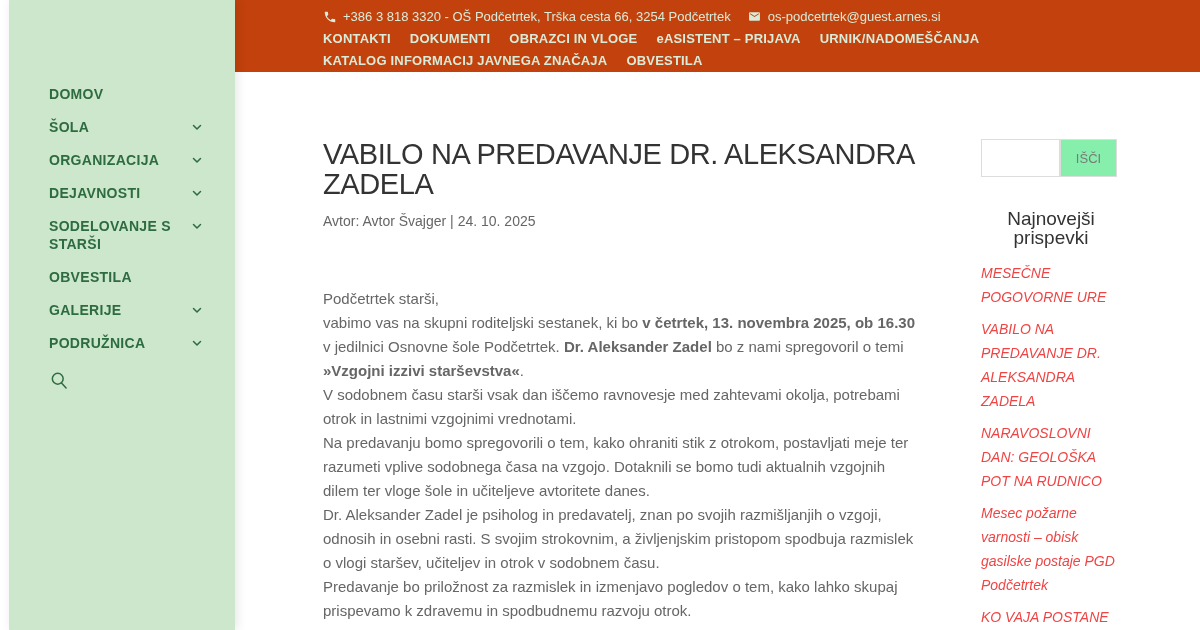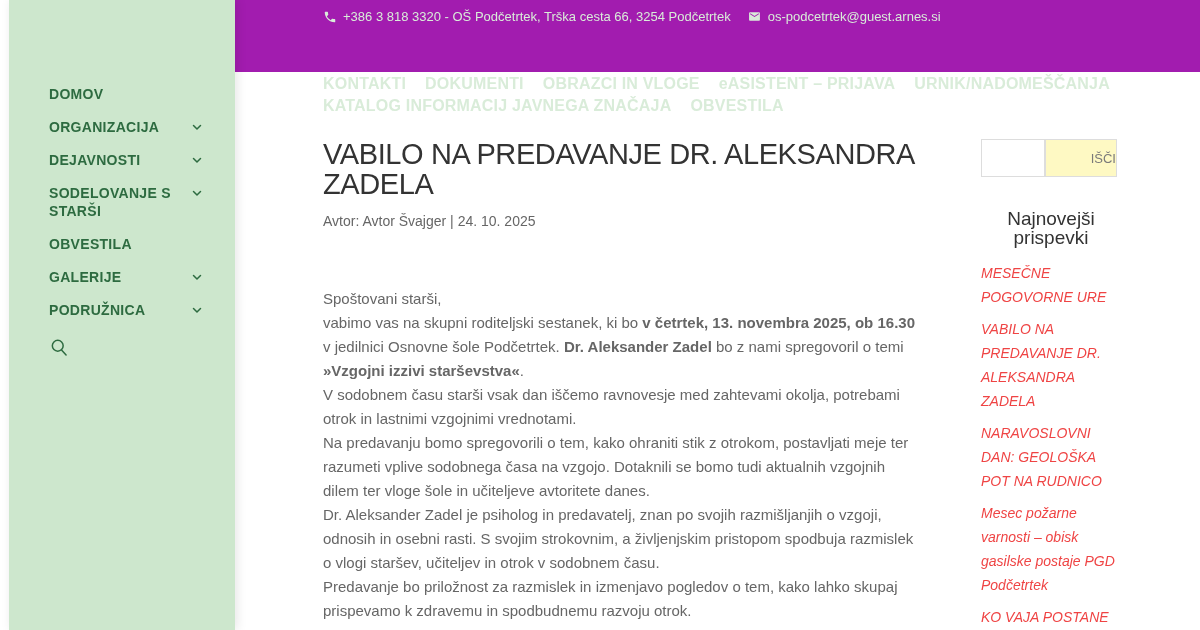--- a/index.html
+++ b/index.html
@@ -1,29 +1,29 @@
 <!DOCTYPE html>
 <html><head>
 <meta charset="utf-8">
 <style>
   * { margin:0; padding:0; box-sizing:border-box; }
   html,body { width:1200px; height:630px; overflow:hidden; background:#fff;
               font-family:"Liberation Sans", sans-serif; }
 
   
   .topbar { position:absolute; left:226px; top:0; width:974px; height:72px;
-            background:#a21caf; z-index:1; }
+            background:#c2410c; z-index:1; }
   .topbar-inner { padding:8px 20px 0 97px; }
   .contact-row { display:flex; align-items:center; font-size:13px; color:#d9ecd9; height:17px; }
   .contact-row .icon { display:inline-flex; margin-right:6px; }
   .mail-icon { margin-left:16px; }
   .contact-row a { color:#d9ecd9; text-decoration:none; }
   .nav-row { display:flex; gap:19px; margin-top:6px; height:16px; }
-  .nav-row a { color:#d9ecd9; font-size:16px; font-weight:700; text-decoration:none;
-               letter-spacing:.2px; white-space:nowrap;margin-top:44px; }
+  .nav-row a { color:#d9ecd9; font-size:13px; font-weight:700; text-decoration:none;
+               letter-spacing:.2px; white-space:nowrap; }
 
   
   .sidebar { position:absolute; left:9px; top:0; width:226px; height:630px;
              background:#cde7cd; z-index:5; box-shadow:2px 0 10px rgba(0,0,0,.10);
              padding:85px 0 0 40px; }
   .side-menu { list-style:none; width:168px; }
   .side-menu li { position:relative; margin-bottom:15px; padding-right:36px;
                   font-size:14px; font-weight:700; line-height:18px; letter-spacing:.3px; }
   .side-menu a { color:#2d6b40; text-decoration:none; }
   .chevron { position:absolute; right:14px; top:3px; line-height:0; }
@@ -41,22 +41,22 @@
   .article-body .seg-b { font-weight:700; }
   .closing { position:absolute; top:491px; left:0; font-size:15px; font-weight:700;
              color:#666; line-height:24px; }
 
   
   .rail { width:140px; }
   .search-form { display:flex; width:136px; height:38px; }
   .search-form input { flex:1; min-width:0; border:1px solid #ddd; background:#fff;
                        padding:0 8px; font-size:14px; color:#666; outline:none;
                        font-family:"Liberation Sans", sans-serif; }
-  .search-form button { width:72px; background:#fef9c3; border:1px solid #ddd; color:#7a7a7a;
-                        font-size:13px; cursor:pointer; font-family:"Liberation Sans", sans-serif;text-align:right; }
+  .search-form button { width:57px; background:#86efac; border:1px solid #ddd; color:#7a7a7a;
+                        font-size:13px; cursor:pointer; font-family:"Liberation Sans", sans-serif; }
   .rail-title { margin-top:32px; font-size:19px; font-weight:500; color:#333; line-height:19px;text-align:center; }
   .recent { margin-top:14px; list-style:none; }
   .recent li { margin-bottom:8px; font-size:14px; line-height:24px; }
   .recent a { color:#ef4444; text-decoration:none;font-style:italic; }
 </style>
 </head>
 <body>
 
 <header class="topbar">
   <div class="topbar-inner">
@@ -84,20 +84,27 @@
     <nav class="nav-row" id="nav2">
         <a href="#">KATALOG INFORMACIJ JAVNEGA ZNAČAJA</a>
         <a href="#">OBVESTILA</a>
       </nav>
   </div>
 </header>
 
 <aside class="sidebar">
   <ul class="side-menu" id="side-menu">
       <li><a href="#">DOMOV</a></li>
+      <li><a href="#">ŠOLA</a>
+  <span class="chevron">
+    <svg width="12" height="12" viewBox="0 0 24 24" fill="none" stroke="#2d6b40" stroke-width="3" stroke-linecap="round" stroke-linejoin="round">
+            <polyline points="5 9 12 16 19 9"></polyline>
+          </svg>
+  </span>
+</li>
       <li><a href="#">ORGANIZACIJA</a>
   <span class="chevron">
     <svg width="12" height="12" viewBox="0 0 24 24" fill="none" stroke="#2d6b40" stroke-width="3" stroke-linecap="round" stroke-linejoin="round">
             <polyline points="5 9 12 16 19 9"></polyline>
           </svg>
   </span>
 </li>
       <li><a href="#">DEJAVNOSTI</a>
   <span class="chevron">
     <svg width="12" height="12" viewBox="0 0 24 24" fill="none" stroke="#2d6b40" stroke-width="3" stroke-linecap="round" stroke-linejoin="round">
@@ -135,21 +142,21 @@
           <line x1="15.3" y1="15.8" x2="20.5" y2="21.5"></line>
         </svg>
     </span>
   </div>
 </aside>
 
 <main class="content">
   <article>
     <h1>VABILO NA PREDAVANJE DR. ALEKSANDRA ZADELA</h1>
     <p class="meta"><span>Avtor: </span><a href="#">Avtor Švajger</a><span> | </span><span>24. 10. 2025</span></p>
-    <div class="article-body" id="article-body"><span>Spoštovani starši,
+    <div class="article-body" id="article-body"><span>Podčetrtek starši,
 vabimo vas na skupni roditeljski sestanek, ki bo </span><span class="seg-b">v četrtek, 13. novembra 2025, ob 16.30</span><span> v jedilnici Osnovne šole Podčetrtek. </span><span class="seg-b">Dr. Aleksander Zadel</span><span> bo z nami spregovoril o temi </span><span class="seg-b">»Vzgojni izzivi starševstva«</span><span>.
 V sodobnem času starši vsak dan iščemo ravnovesje med zahtevami okolja, potrebami otrok in lastnimi vzgojnimi vrednotami.
 Na predavanju bomo spregovorili o tem, kako ohraniti stik z otrokom, postavljati meje ter razumeti vplive sodobnega časa na vzgojo. Dotaknili se bomo tudi aktualnih vzgojnih dilem ter vloge šole in učiteljeve avtoritete danes.
 Dr. Aleksander Zadel je psiholog in predavatelj, znan po svojih razmišljanjih o vzgoji, odnosih in osebni rasti. S svojim strokovnim, a življenjskim pristopom spodbuja razmislek o vlogi staršev, učiteljev in otrok v sodobnem času.
 Predavanje bo priložnost za razmislek in izmenjavo pogledov o tem, kako lahko skupaj prispevamo k zdravemu in spodbudnemu razvoju otrok.</span></div>
     <p class="closing">Veselimo se srečanja z vami.</p>
   </article>
 
   <aside class="rail">
     <div class="search-form">

